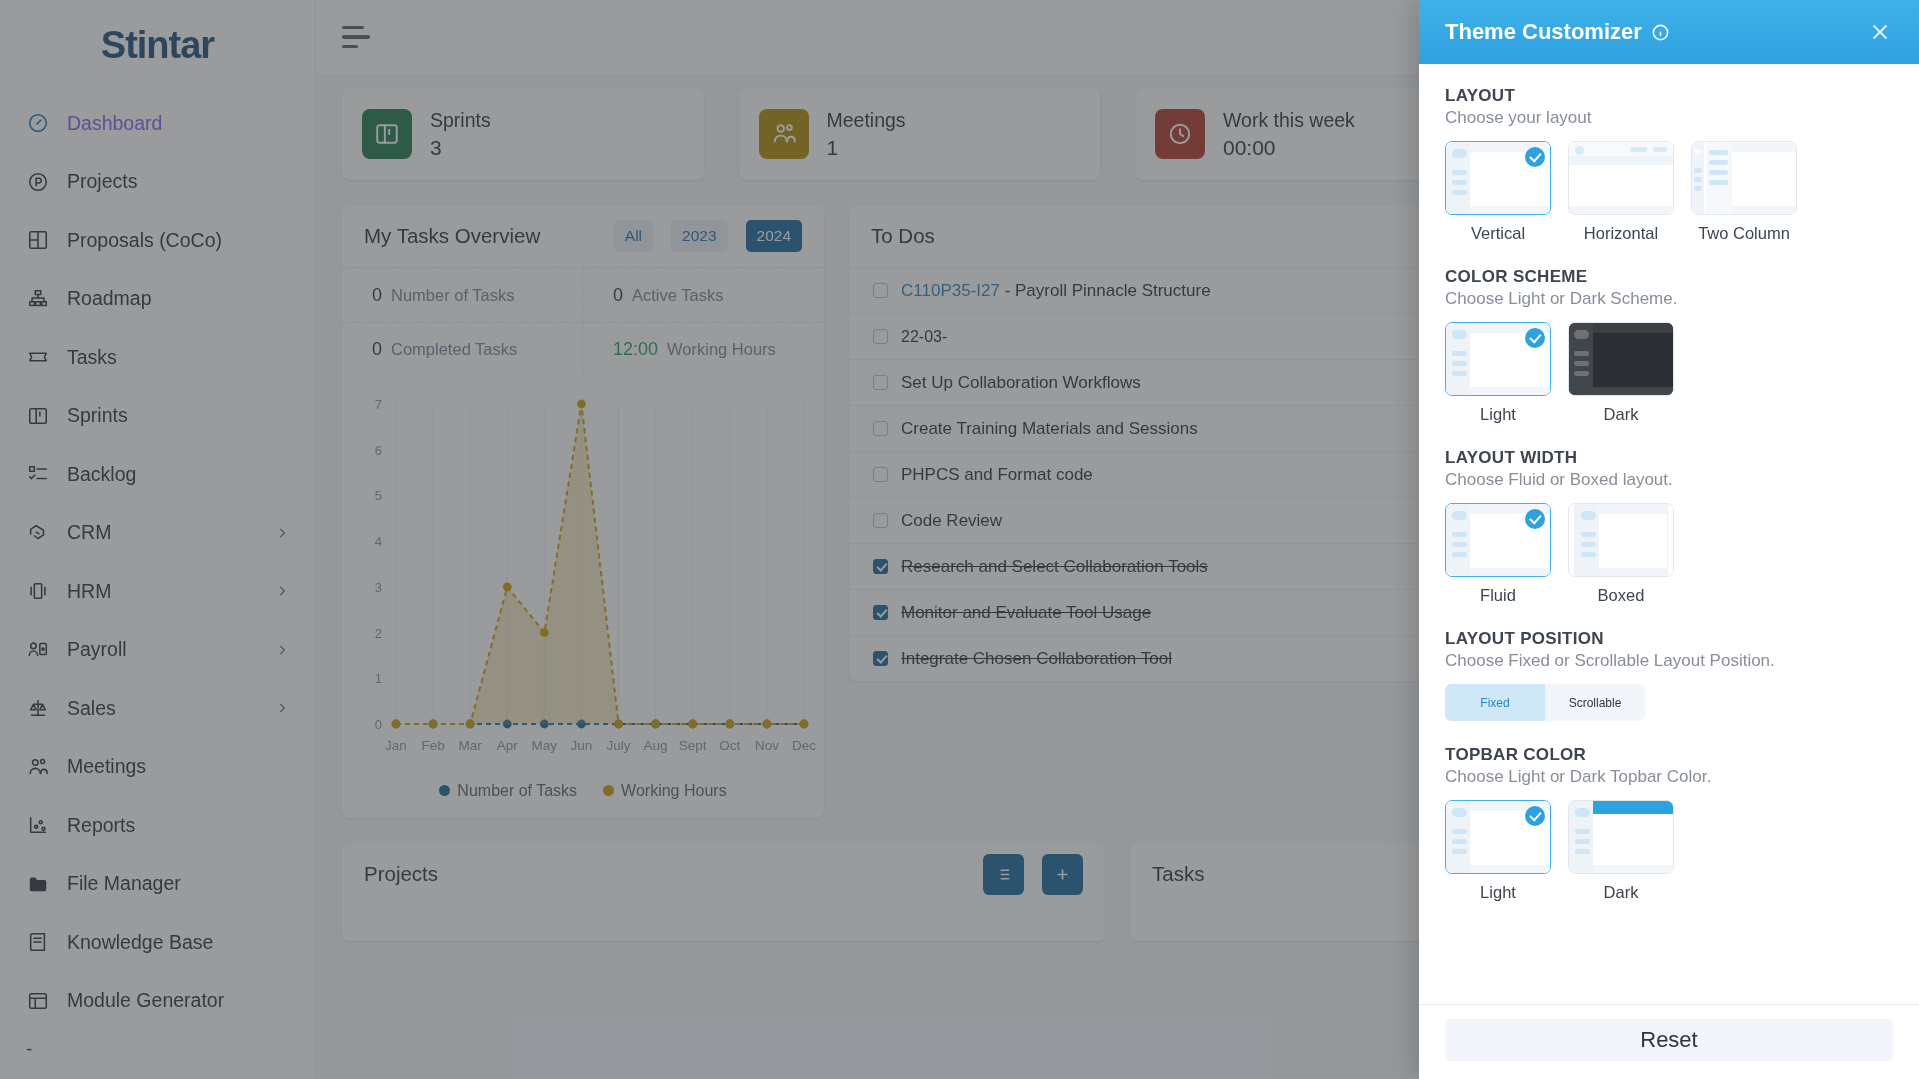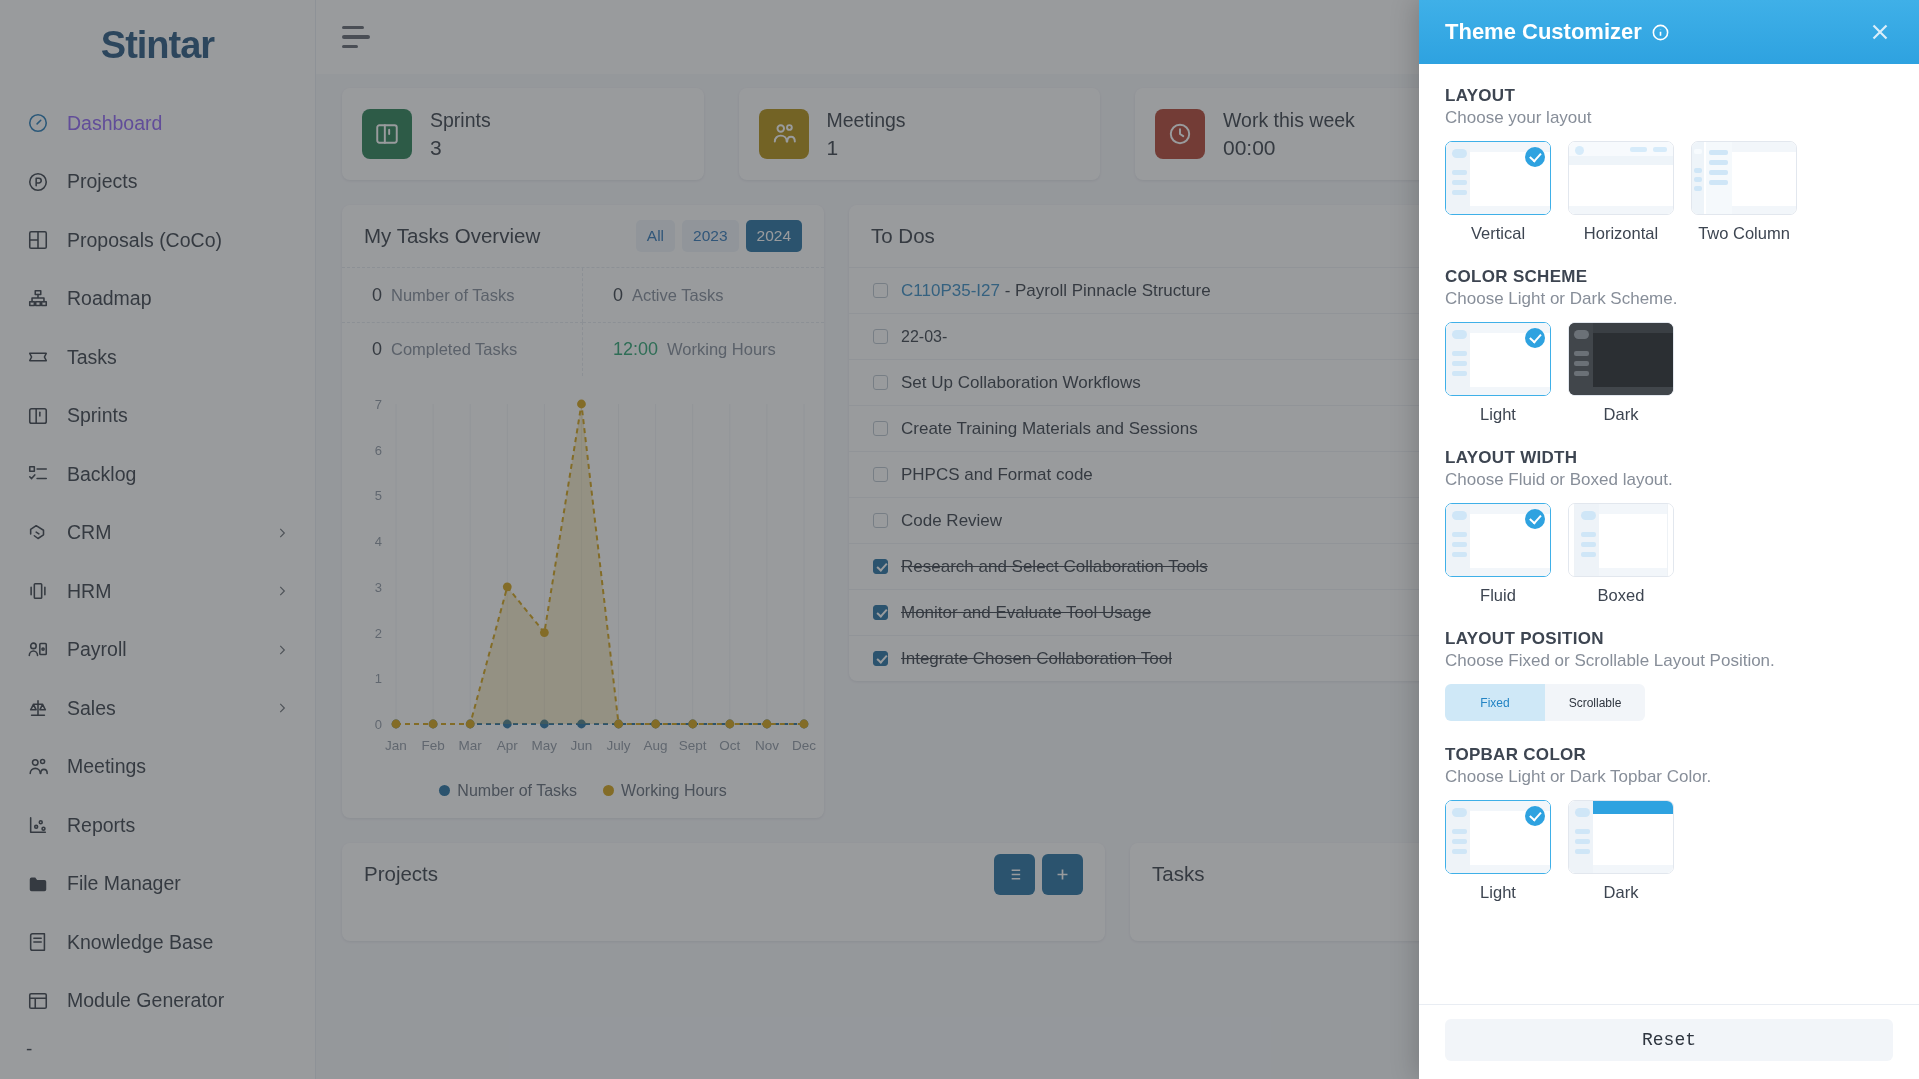--- a/index.html
+++ b/index.html
@@ -52,21 +52,21 @@
   .stat-title { font-size:19.5px; color:#2f3640; line-height:1.28; }
   .stat-value { font-size:21px; color:#2f3640; margin-top:4px; }
 
   .cols { display:flex; gap:25px; margin-top:25px; align-items:flex-start; }
   .card { background:#fff; border-radius:8px; box-shadow:0 1px 3px rgba(16,24,40,.09); overflow:hidden; }
   .col-left { width:482px; flex:0 0 482px; }
   .col-right { flex:1; min-width:0; }
 
   .card-head { height:62px; display:flex; align-items:center; padding:0 22px; gap:10px; }
   .card-title { font-size:20.5px; color:#2f3640; }
-  .head-actions { margin-left:auto; display:flex; gap:7px; align-items:center;text-align:center; }
+  .head-actions { margin-left:auto; display:flex; gap:18px; align-items:center;text-align:center; }
   .chip { min-width:38px; height:32px; padding:0 11px; border-radius:5px; font-size:15.5px;
           display:flex; align-items:center; justify-content:center; background:#eef3f9; color:#2670b5; cursor:pointer; }
   .chip.active { background:#1a6a9e; color:#fff; }
   .sqbtn { width:41px; height:41px; border-radius:6px; background:#1a6a9e; color:#fff;
            display:flex; align-items:center; justify-content:center; cursor:pointer; }
   .sqbtn svg { width:17px; height:17px; }
 
   .kpi-grid { display:grid; grid-template-columns:1fr 1fr; border-top:1px dashed #e3e8ee; }
   .kpi { height:54px; display:flex; align-items:center; gap:9px; padding-left:30px; font-size:16.5px; color:#7d8694; }
   .kpi b { color:#2f3640; font-weight:normal; font-size:18px; }
@@ -114,21 +114,21 @@
   .tick { position:absolute; right:5px; top:5px; width:20px; height:20px; border-radius:50%;
           background:#2ea2e0; display:flex; align-items:center; justify-content:center; }
   .tick:after { content:""; width:5px; height:9px; border:solid #fff; border-width:0 2px 2px 0; transform:rotate(42deg) translate(-1px,-1px); }
   .sec { margin-top:24px; }
   .seg { display:flex; margin-top:13px; border-radius:6px; overflow:hidden; width:200px; }
   .seg div { flex:1; height:37px; display:flex; align-items:center; justify-content:center;
              font-size:12px; cursor:pointer; background:#f2f5f9; color:#2f3640; }
   .seg div.on { background:#cfe8f7; color:#2384c4; }
   .tc-foot { border-top:1px solid #e9edf3; padding:14px 26px 18px 26px; }
   .reset { height:42px; background:#f2f5f9; border-radius:6px; display:flex; align-items:center;
-           justify-content:center; font-size:18px; color:#2f3640; cursor:pointer;font-family:Liberation Mono, monospace; }
+           justify-content:center; font-size:22px; color:#2f3640; cursor:pointer; }
 
   
   .t-side { position:absolute; left:0; top:0; bottom:0; width:24px; background:#eef3f8; }
   .t-pill { position:absolute; left:6px; top:7px; width:15px; height:9px; border-radius:5px; background:#cfe6f7; }
   .t-ln { position:absolute; left:6px; width:15px; height:5px; border-radius:2px; background:#cfe6f7; }
   .t-top { position:absolute; left:24px; right:0; top:0; height:10px; background:#f2f6fa; }
   .t-bot { position:absolute; left:24px; right:0; bottom:0; height:8px; background:#f2f6fa; }
 </style>
 </head>
 <body>

